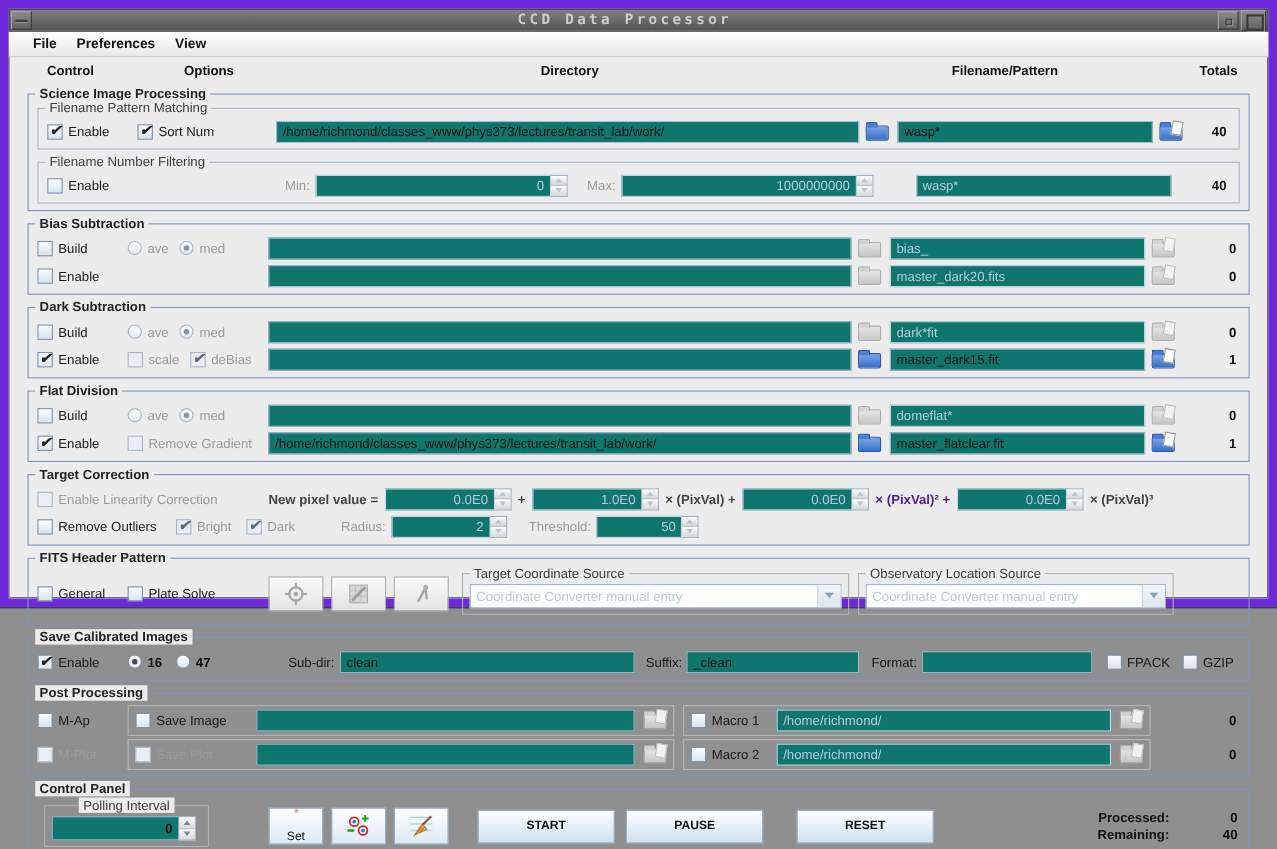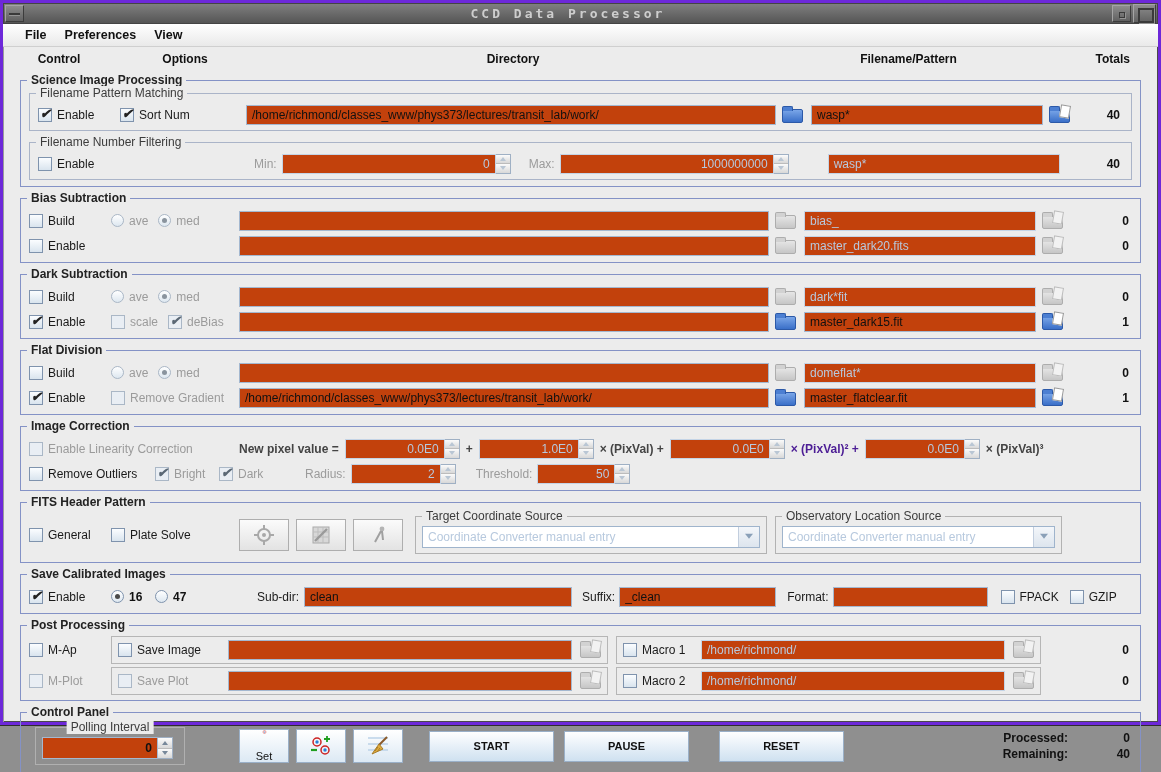--- a/index.html
+++ b/index.html
@@ -1,18 +1,18 @@
 <!DOCTYPE html>
 <html><head>
 <meta charset="utf-8">
 <style>
   *{box-sizing:border-box;margin:0;padding:0}
   html,body{width:1161px;height:772px;overflow:hidden}
   body{font-family:"Liberation Sans",sans-serif;background:#8f8f8f}
-  .window{width:1161px;height:725px;background:#ececec;border:3px solid #6d28d9;outline:1px solid #2e2e2e;
+  .window{width:1161px;height:552px;background:#ececec;border:8px solid #6d28d9;outline:1px solid #2e2e2e;
           box-shadow:inset 1px 1px 0 #9b9b9b,inset -1px -1px 0 #4a4a4a;display:flex;flex-direction:column}
   
   .titlebar{height:21px;background:linear-gradient(#7f7f7f,#555);border:1px solid #444;display:flex;align-items:center;flex:0 0 21px}
   .tbtn{height:17px;margin:1px;background:linear-gradient(#8d8d8d,#616161);border:1px solid;border-color:#a5a5a5 #3c3c3c #3c3c3c #a5a5a5;position:relative}
   .tb-menu{width:19px}
   .tb-menu::after{content:"";position:absolute;left:3px;right:3px;top:7px;height:2px;background:#3a3a3a;box-shadow:0 1px 0 #949494}
   .tb-title{flex:1;text-align:center;font-family:"DejaVu Sans Mono",monospace;font-weight:bold;font-size:13px;letter-spacing:3px;color:#cecece;white-space:nowrap;overflow:hidden}
   .tb-min{width:19px}
   .tb-min::after{content:"";position:absolute;left:6px;top:6px;width:4px;height:4px;border:1px solid #3a3a3a;box-shadow:1px 1px 0 #949494}
   .tb-max{width:23px;height:19px}
@@ -37,21 +37,21 @@
   .cb.dis{color:#9b9b9b}
   .cb.dis i.box{border-color:#aab7c6;background:#e9eef4}
   .cb.dis.checked i.box::after{color:#5b6875}
   .rd i.dot{width:13px;height:13px;border-radius:50%;border:1px solid #7f93ad;background:linear-gradient(#fff,#dde7f0);position:relative;flex:0 0 13px}
   .rd.checked i.dot::after{content:"";position:absolute;inset:3px;border-radius:50%;background:#4a4a4a}
   .rd.dis{color:#9b9b9b}
   .rd.dis i.dot{border-color:#aab7c6}
   .rd.dis.checked i.dot::after{background:#8a949e}
   .bold{font-weight:bold;color:#111}
   
-  .tf{height:20px;line-height:18px;background:#c2410c;border:1px solid #a4b8d0;padding:0 5px;font-size:12px;color:#111;overflow:hidden;white-space:nowrap}
+  .tf{height:20px;line-height:18px;background:#0f766e;border:1px solid #a4b8d0;padding:0 5px;font-size:12px;color:#111;overflow:hidden;white-space:nowrap}
   .tf.dis{border-color:#c4d4e6;color:#b7c9de}
   .tf.num{text-align:right}
   
   .spgrp{display:inline-flex;align-items:stretch;height:20px}
   .spgrp .tf{height:100%}
   .sp{display:inline-flex;flex-direction:column;width:15px;border:1px solid #9fb0c4;border-left:none;background:#e6e6e6}
   .sp i{flex:1;position:relative;background:linear-gradient(#fbfbfb,#d8d8d8);border-bottom:1px solid #bcbcbc}
   .sp i:last-child{border-bottom:none}
   .sp i::after{content:"";position:absolute;left:50%;top:50%;transform:translate(-50%,-50%);border:3px solid transparent}
   .sp i.up::after{border-bottom:4px solid #77889a;border-top:none}
@@ -286,21 +286,21 @@
         </span>
         <div class="tf" style="width:530px">/home/richmond/classes_www/phys373/lectures/transit_lab/work/</div>
         <span class="folder"></span>
         <div class="tf" style="width:232px;margin-left:8px">master_flatclear.fit</div>
         <span class="folder open"></span>
         <div class="total">1</div>
       </div>
     </div>
 
     <div class="group">
-      <span class="gtitle">Image Correction</span>
+      <span class="gtitle">Target Correction</span>
       <div class="row">
         <span class="cb dis" style="width:210px">
             <i class="box"></i>
             <span class="lb">Enable Linearity Correction</span>
           </span>
         <span class="lbl bold" style="color:#444">New pixel value =</span>
         <span class="spgrp" style="margin-left:6px">
           <span class="tf dis num" style="width:100px">0.0E0</span>
           <span class="sp dis">
               <i class="up"></i>

